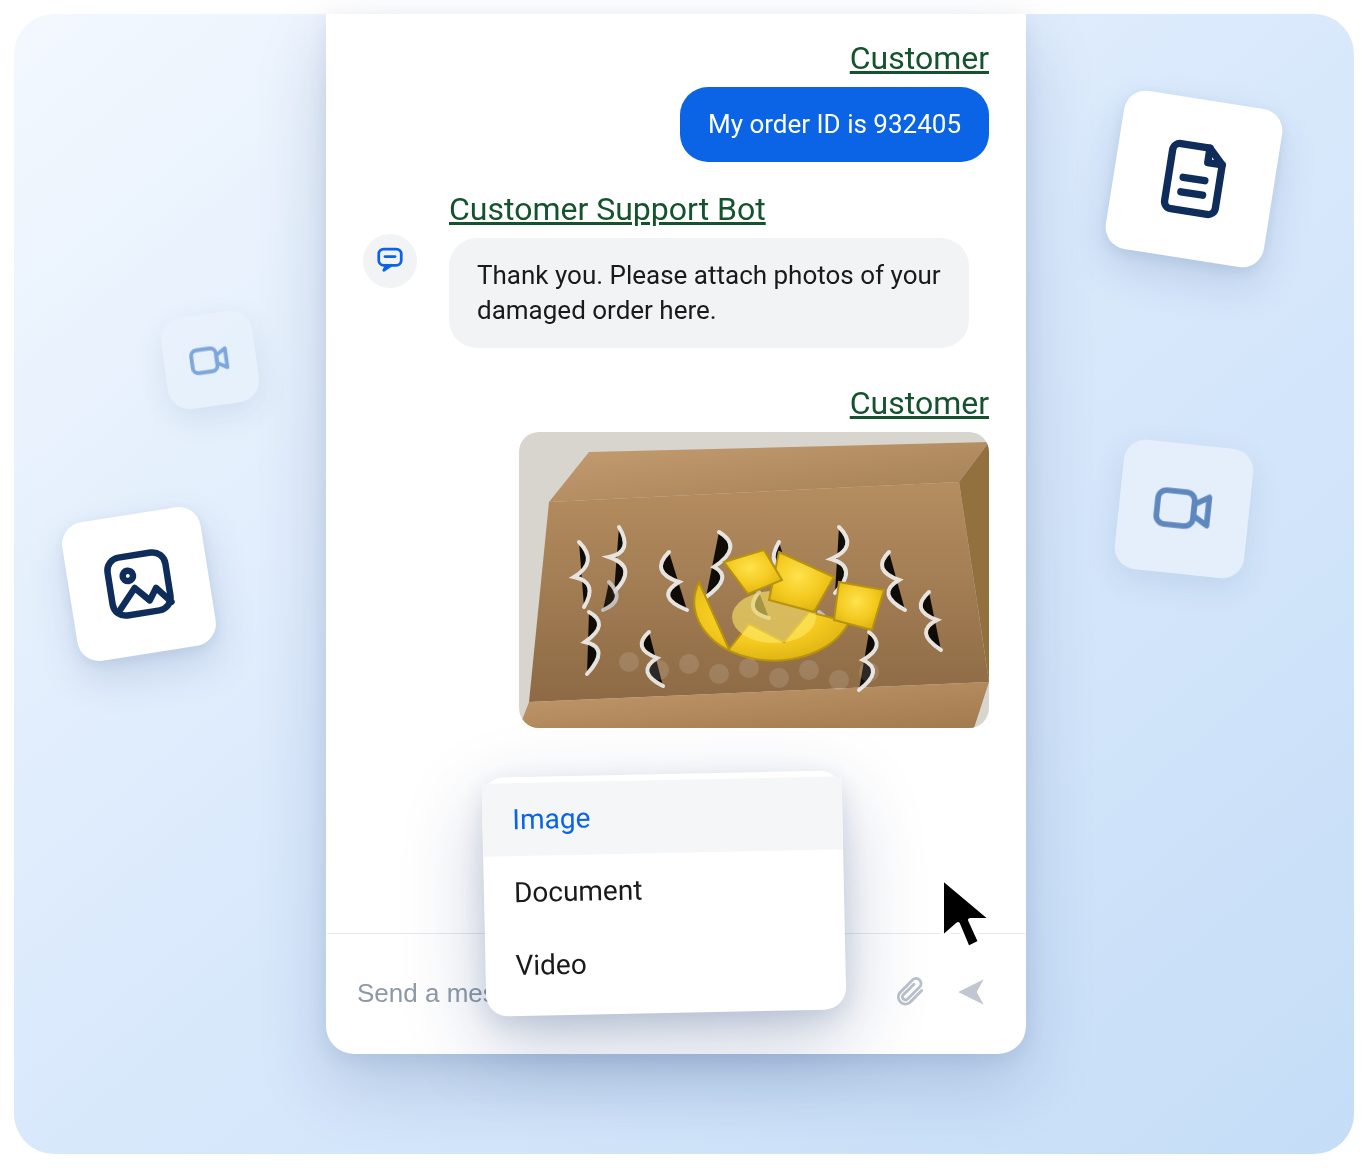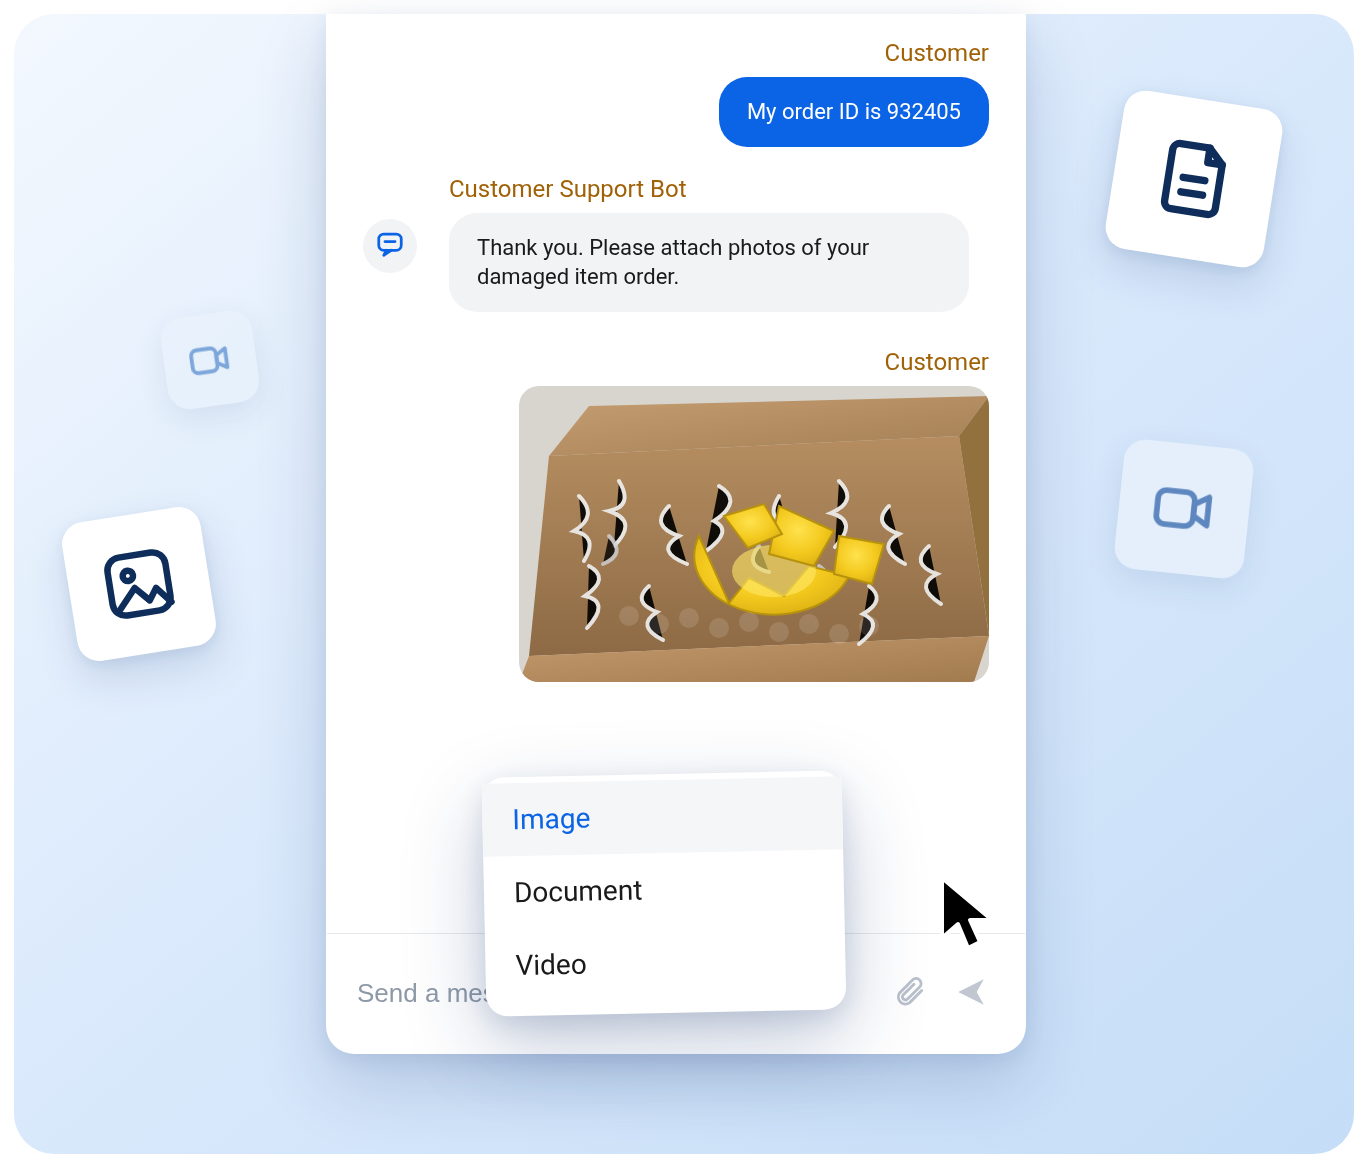--- a/index.html
+++ b/index.html
@@ -51,28 +51,29 @@
   }
   .chat-body {
     position: relative;
     padding: 24px 36px 10px 36px;
     height: 850px;
   }
   .msg-block { margin-bottom: 28px; }
   .align-right { display:flex; flex-direction:column; align-items:flex-end; }
 
   .sender {
-    font-size: 24px;
-    color: #a16207;
+    font-size: 32px;
+    color: #14532d;
     margin-bottom: 10px;
+    text-decoration: underline;
   }
   .bubble {
     border-radius: 28px;
     padding: 20px 28px;
-    font-size: 22px;
+    font-size: 26px;
     line-height: 1.35;
     max-width: 520px;
   }
   .bubble.customer {
     background: #0b63e5;
     color: #ffffff;
   }
   .bubble.bot {
     background: #f2f3f5;
     color: #1a1a1a;
@@ -216,21 +217,21 @@
             <span>
               <svg width="30" height="30" viewBox="0 0 24 24" fill="none" stroke="#0b63e5" stroke-width="2.2" stroke-linecap="round" stroke-linejoin="round">
                 <rect x="3" y="4" width="18" height="13" rx="4"></rect>
                 <path d="M9 17l-2 4 6-4"></path>
                 <line x1="8" y1="10" x2="16" y2="10"></line>
               </svg>
             </span>
           </div>
           <div class="bot-col">
             <div class="sender">Customer Support Bot</div>
-            <div class="bubble bot">Thank you. Please attach photos of your damaged item order.</div>
+            <div class="bubble bot">Thank you. Please attach photos of your damaged order here.</div>
           </div>
         </div>
       </div>
 
       <div class="msg-block align-right" style="margin-top:36px;">
         <div class="sender">Customer</div>
         <div class="attachment-img">
           
           <svg viewBox="0 0 470 296" width="470" height="296" preserveAspectRatio="xMidYMid slice">
             <defs>

